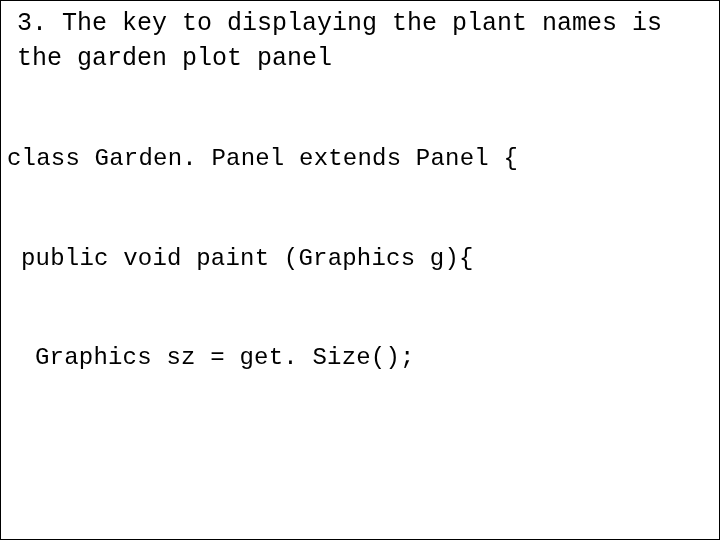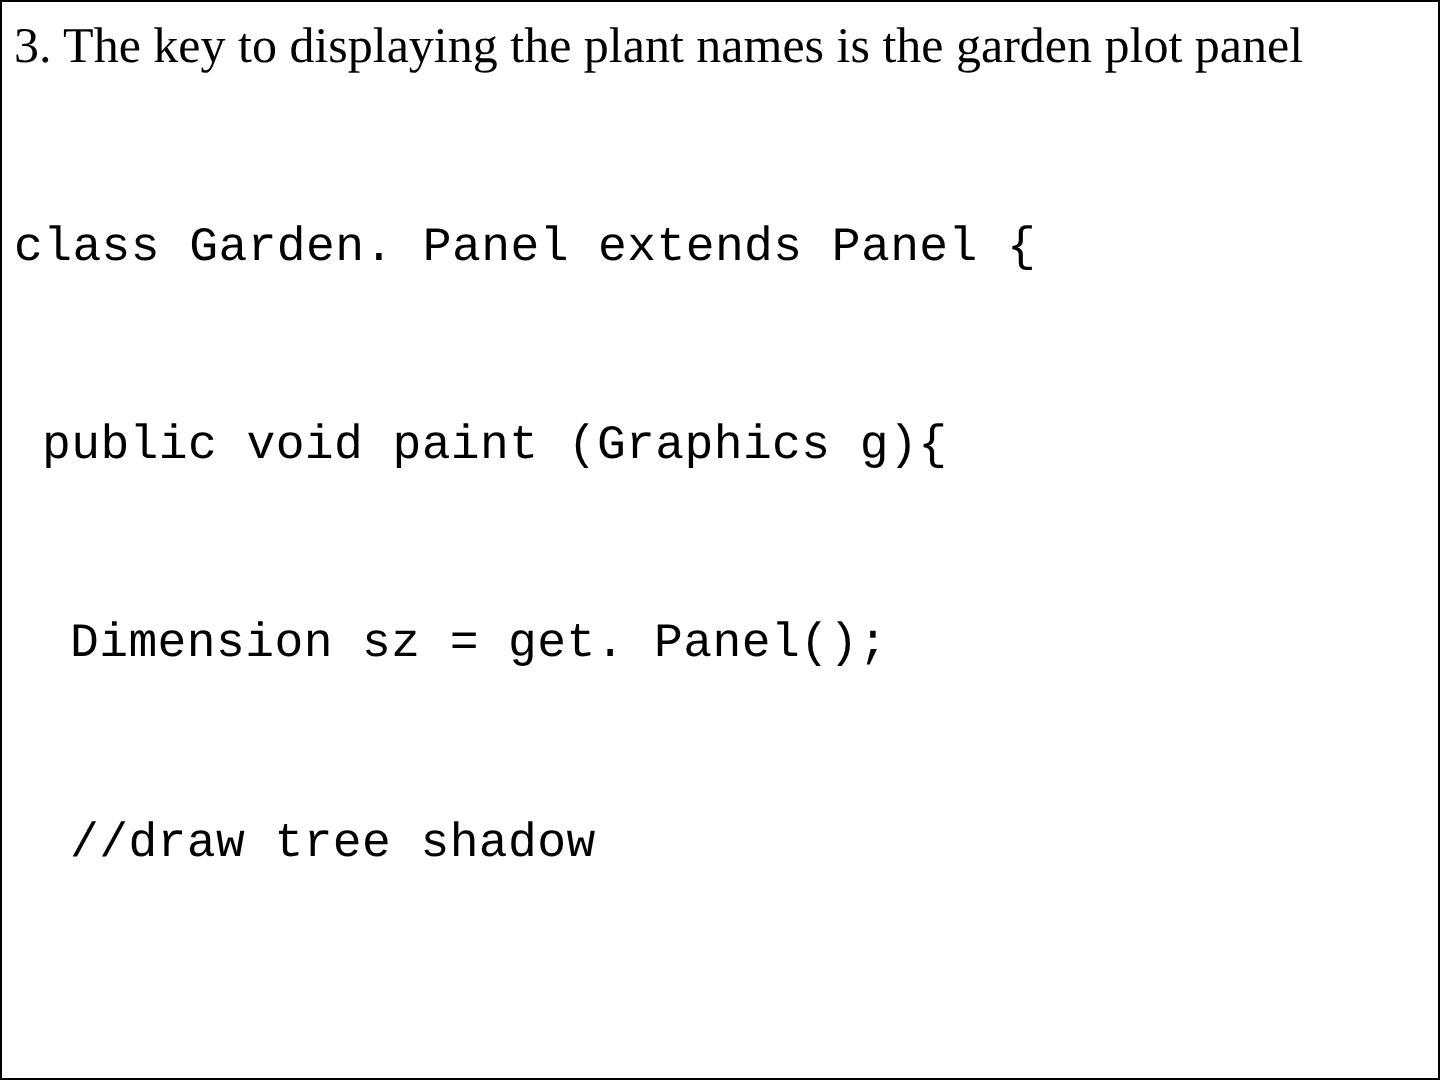--- a/index.html
+++ b/index.html
@@ -15,43 +15,43 @@
     box-sizing: border-box;
   }
   .page {
     padding: 6px 8px 0 6px;
     border: 1px solid #000;
     width: 720px;
     height: 540px;
     box-sizing: border-box;
   }
   .intro {
-    font-family: Liberation Serif, serif;
+    font-family: Liberation Mono, monospace;
     white-space: normal;
+    margin-left: 10px;
   }
   .code {
     font-family: "Courier New", Courier, monospace;
     font-size: 24px;
     white-space: pre;
     letter-spacing: 0.2px;
   }
   .i1 { padding-left: 14px; }
   .i2 { padding-left: 28px; }
   .line { display: block; }
 </style>
 </head>
 <body>
 
 <div class="page">
   <div class="intro">3. The key to displaying the plant names is the garden plot panel</div>
   <div class="code">
     <span class="line">class Garden. Panel extends Panel {</span>
     <span class="line i1">public void paint (Graphics g){</span>
-    <span class="line i2">Dimension sz = get. Panel();</span>
-    <span class="line i2">//draw tree shadow</span>
+    <span class="line i2">Graphics sz = get. Size();</span>
     
     
     
     
     
     
     
     
   </div>
 </div>

